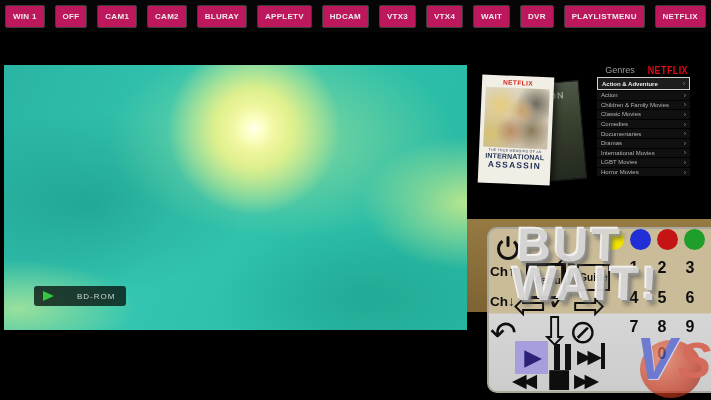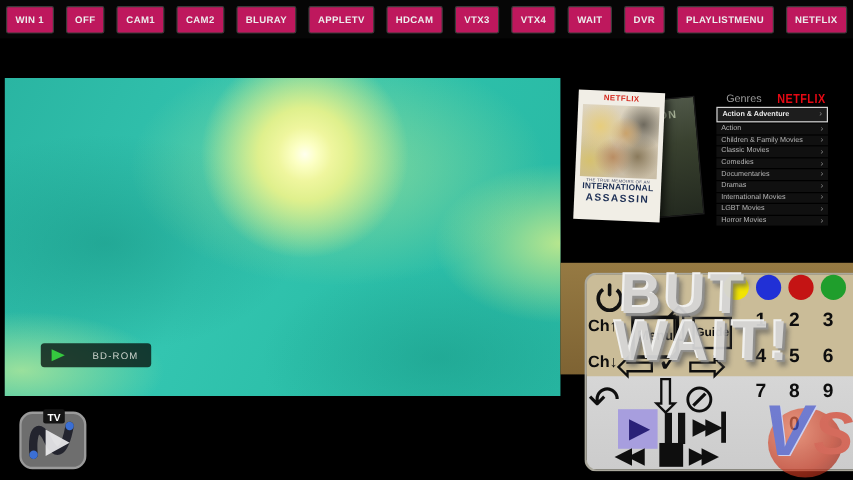--- a/index.html
+++ b/index.html
@@ -23,21 +23,21 @@
       radial-gradient(ellipse 230px 130px at 18% 52%, rgba(18,140,124,.45), rgba(18,140,124,0) 70%),
       radial-gradient(ellipse 210px 110px at 78% 88%, rgba(22,148,130,.45), rgba(22,148,130,0) 70%),
       linear-gradient(115deg,#2ab5a2 0%,#33c5b0 40%,#2dc0aa 60%,#28b8a3 100%);}
   .bd-badge{position:absolute;left:30px;top:221px;height:20px;display:flex;align-items:center;gap:7px;
             background:rgba(8,18,14,.78);border-radius:3px;padding:0 11px 0 9px;}
   .bd-play{width:0;height:0;border-left:11px solid #35c93f;border-top:5px solid transparent;
            border-bottom:5px solid transparent;}
   .bd-label{color:#cdd4cd;font-size:8px;font-weight:normal;letter-spacing:1px;margin-left:16px;}
 
   
-  .nf{position:absolute;left:597px;top:62px;width:93px;margin-top:12px;}
+  .nf{position:absolute;left:597px;top:62px;width:93px;}
   .nf-header{display:flex;justify-content:flex-end;align-items:center;gap:13px;height:15px;padding-right:2px;}
   .nf-title{color:#9c9c9c;font-size:9px;}
   .nf-brand{color:#e50914;font-size:9px;font-weight:bold;letter-spacing:.4px;transform:scaleY(1.2);}
   .nf-row{height:8.6px;display:flex;justify-content:space-between;align-items:center;
           padding:0 4px;background:#101010;margin-bottom:1px;}
   .nf-row .nf-label{color:#b4b4b4;font-size:6px;}
   .nf-chev{color:#8a8a8a;font-size:7px;line-height:1;}
   .nf-row.sel{height:11px;border:1px solid #d2d2d2;background:#1d1d1d;}
   .nf-row.sel .nf-label{color:#eaeaea;font-weight:bold;}
 
@@ -243,25 +243,14 @@
 
   <div class="shout shout1">BUT</div>
   <div class="shout shout2">WAIT!</div>
 
   <div class="watermark">
     <span class="wm-ball"></span>
     <span class="wm-s">S</span>
     <span class="wm-v">V</span>
   </div>
 
-  <div class="tv-app">
-    <svg width="58" height="52" viewBox="0 0 58 52">
-      <rect x="1" y="4" width="54" height="46" rx="10" fill="#6e6e6e" stroke="#9a9a9a" stroke-width="2"></rect>
-      <path d="M12 39 C10 17 17 12 24 27 C31 42 38 37 42 15" stroke="#23242e" stroke-width="7" fill="none" stroke-linecap="round"></path>
-      <circle cx="12" cy="39" r="3.5" fill="#3b6fd4"></circle>
-      <circle cx="42" cy="15" r="3.5" fill="#3b6fd4"></circle>
-      <polygon points="22,18 22,40 42,29" fill="#e9e9ec" opacity="0.93"></polygon>
-      <rect x="20" y="1" width="18" height="12" rx="2" fill="#141414"></rect>
-      <text x="29" y="10.5" font-size="8.5" fill="#ffffff" text-anchor="middle" font-weight="bold" font-family="Liberation Sans, sans-serif">TV</text>
-    </svg>
-  </div>
 
 </div>
 
 </body></html>

